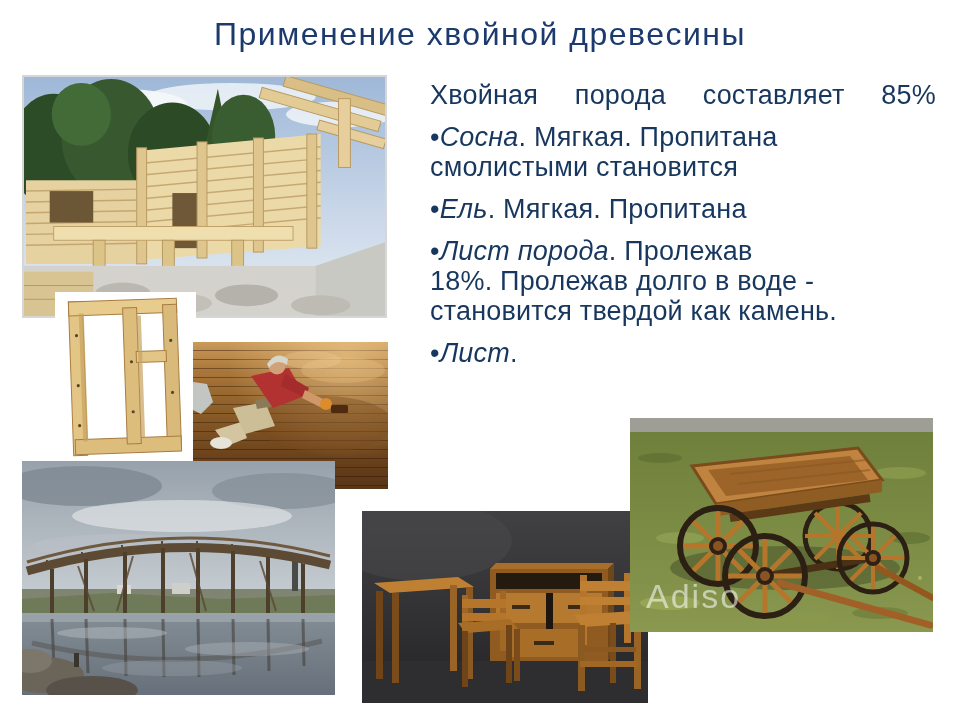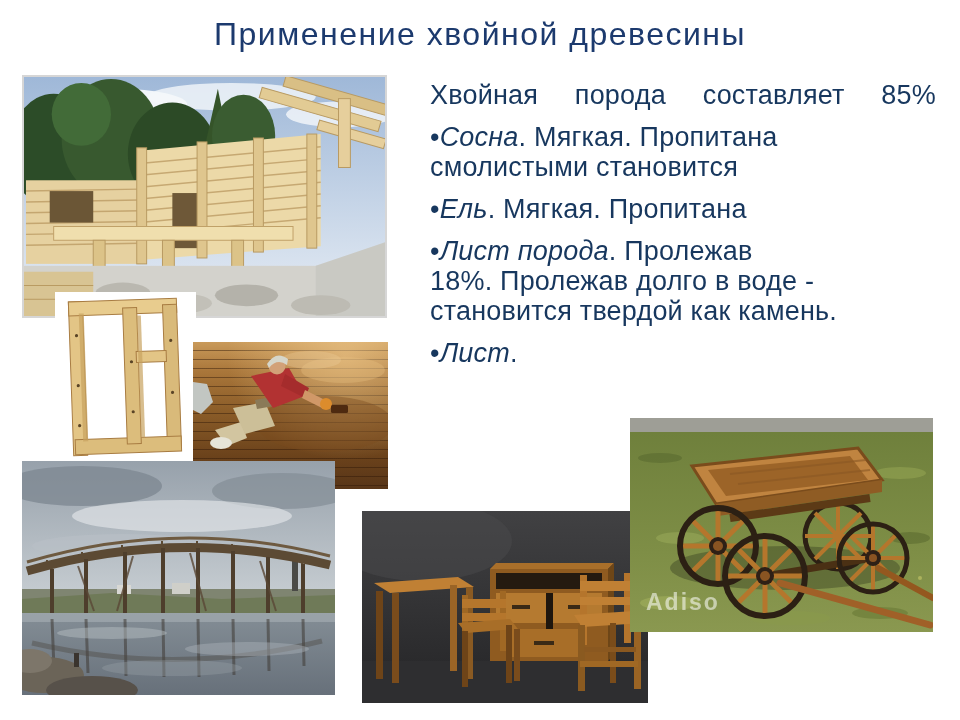--- a/index.html
+++ b/index.html
@@ -14,21 +14,21 @@
   .para i{}
   .photo{position:absolute;}
   .photo svg{display:block;width:100%;height:100%;}
   .framed{box-sizing:border-box;border:2px solid #d6d6d6;}
   .floorbg{
     background:
       radial-gradient(ellipse at 78% 10%, rgba(255,220,160,0.50), rgba(255,220,160,0) 55%),
       repeating-linear-gradient(180deg, rgba(45,22,6,0) 0px, rgba(45,22,6,0) 8px, rgba(45,22,6,0.45) 8px, rgba(45,22,6,0.45) 9px),
       linear-gradient(180deg,#c99a5a 0%,#a9763a 20%,#8a5c28 48%,#6b421b 78%,#573518 100%);
   }
-  .watermark{position:absolute;left:16px;bottom:16px;font-size:23px;font-weight:bold;
+  .watermark{position:absolute;left:16px;bottom:16px;font-size:34px;font-weight:normal;
              color:rgba(255,255,255,0.55);letter-spacing:2px;}
 </style>
 </head>
 <body>
 
 <div class="slide">
 
   <div class="title">Применение хвойной древесины</div>
 
   <figure class="photo framed" style="left:22px;top:75px;width:365px;height:243px;margin:0;">

